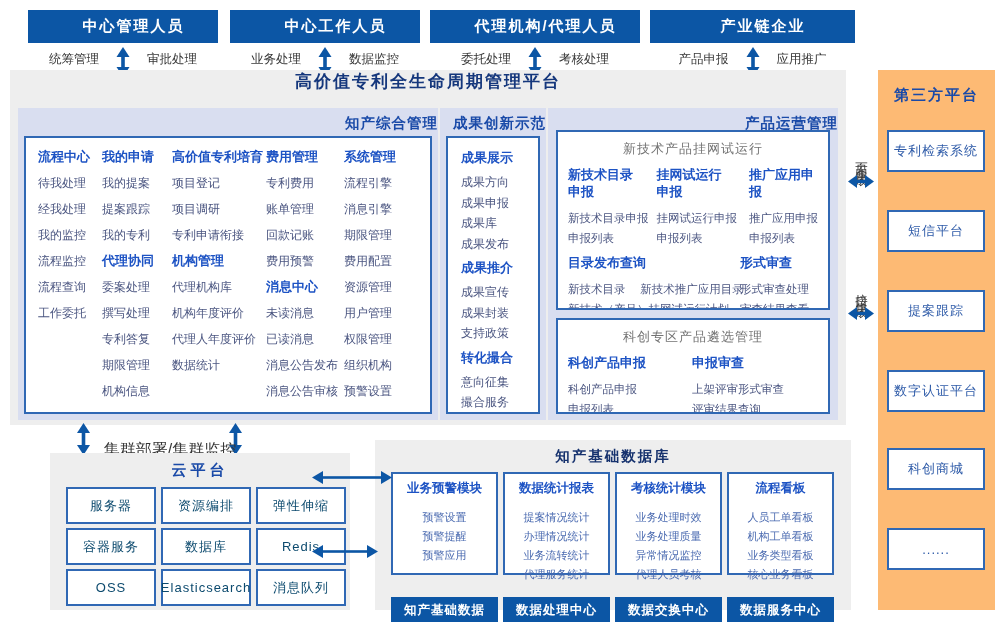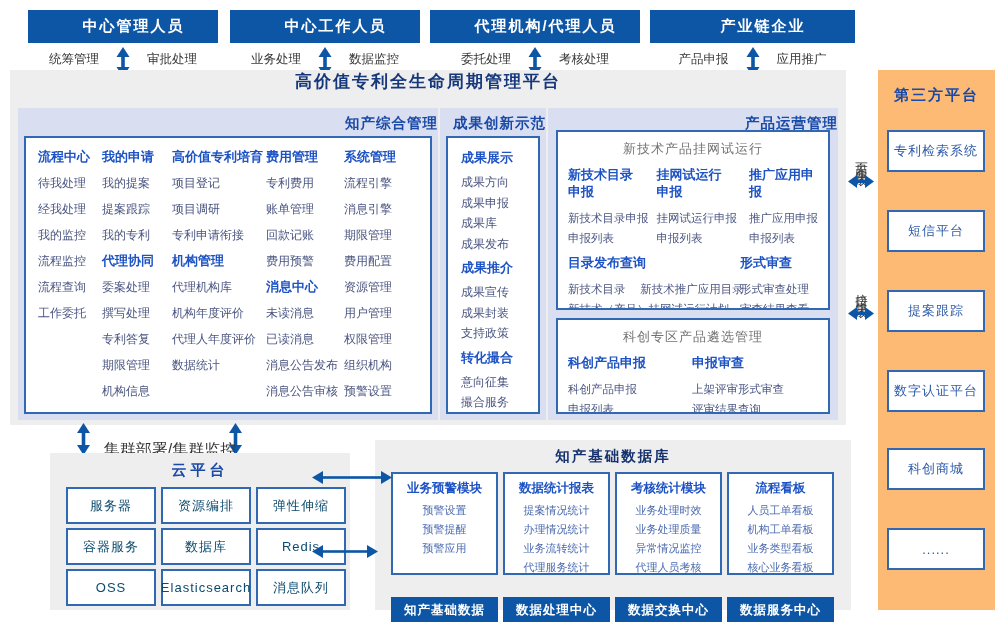--- a/index.html
+++ b/index.html
@@ -42,21 +42,21 @@
   .cloud{position:absolute;left:10px;top:453px;width:300px;height:157px;background:#EEEEEE;margin-left:40px;}
   .cloud-title{text-align:center;font-size:15px;font-weight:bold;color:#1A4AA8;padding-top:8px;letter-spacing:4px;}
   .cloud-grid{display:grid;grid-template-columns:repeat(3,90px);gap:4px 5px;padding:7px 0 0 16px;}
   .cloud-box{height:37px;background:#fff;border:2px solid #3068B4;box-sizing:border-box;
              display:flex;align-items:center;justify-content:center;font-size:13px;color:#0c4a6e;letter-spacing:1px;}
   
   .db{position:absolute;left:375px;top:440px;width:476px;height:170px;background:#EEEEEE;}
   .db-title{text-align:center;font-size:14.5px;font-weight:bold;color:#16326E;padding-top:7px;letter-spacing:2px;}
   .db-modules{display:flex;gap:5px;padding:6px 0 0 16px;}
   .db-box{width:107px;height:103px;background:#fff;border:2px solid #3068B4;box-sizing:border-box;text-align:center;padding-top:6px;}
-  .db-box .h{font-size:12.5px;font-weight:bold;color:#1D53C4;margin-bottom:4px;}
+  .db-box .h{font-size:12.5px;font-weight:bold;color:#1D53C4;margin-bottom:11px;}
   .db-box .i{font-size:11px;color:#4A6AB0;line-height:19px;}
   .db-bars{display:flex;gap:5px;padding:6px 0 0 16px;}
   .db-bar{width:107px;height:27px;background:#0C56A5;color:#fff;font-weight:bold;font-size:12.5px;
           display:flex;align-items:center;justify-content:center;letter-spacing:1px;margin-top:16px;}
   
   .tp{position:absolute;left:878px;top:70px;width:117px;height:540px;background:#fdba74;}
   .tp-title{text-align:center;font-size:15px;font-weight:bold;color:#1A4AA8;padding-top:16px;letter-spacing:2px;}
   .tp-box{position:absolute;left:9px;right:10px;height:42px;background:#fff;border:2px solid #3068B4;box-sizing:border-box;
           display:flex;align-items:center;justify-content:center;font-size:13px;color:#2D5AA8;letter-spacing:1px;}
   

